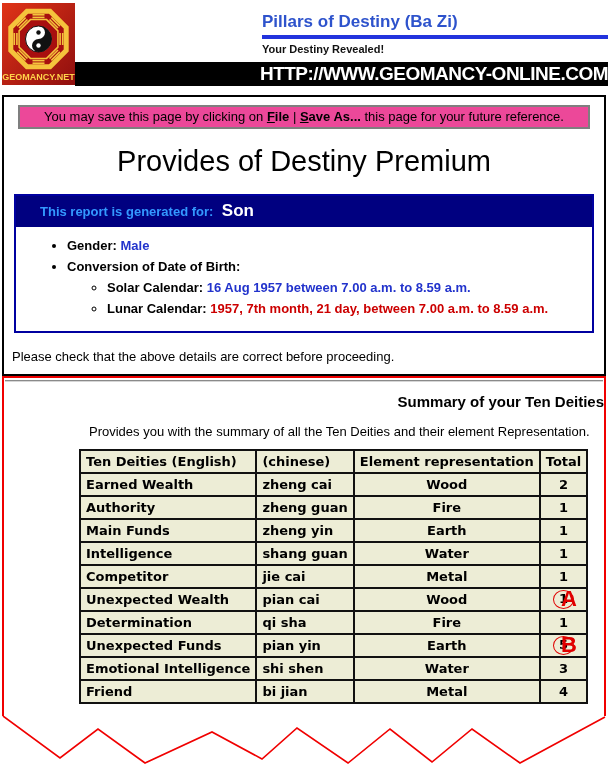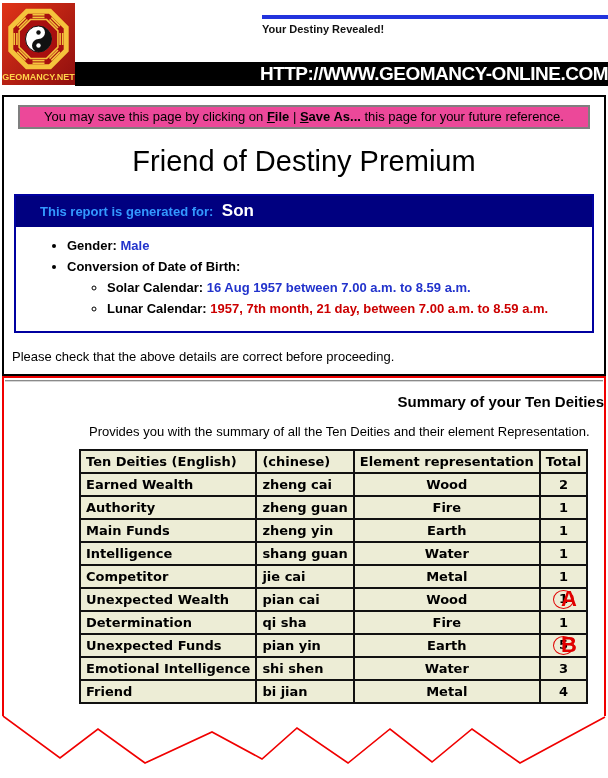--- a/index.html
+++ b/index.html
@@ -135,33 +135,34 @@
     </g>
     <circle cx="36.5" cy="36" r="13" fill="#fff" stroke="#111" stroke-width="1"></circle>
     <path d="M36.5,23 a13,13 0 0 1 0,26 a6.5,6.5 0 0 1 0,-13 a6.5,6.5 0 0 0 0,-13 z" fill="#111"></path>
     <circle cx="36.5" cy="29.5" r="2.2" fill="#111"></circle>
     <circle cx="36.5" cy="42.5" r="2.2" fill="#fff"></circle>
     <text x="36.5" y="77" text-anchor="middle" font-size="9" font-weight="bold" font-family="Liberation Sans, sans-serif" fill="#FFD24A">GEOMANCY.NET</text>
   </svg>
 
 
   <div class="product">
+    <span class="product-title">Pillars of Destiny (Ba Zi)</span>
     <div class="product-rule"></div>
     <span class="tagline">Your Destiny Revealed!</span>
   </div>
 
   <div class="url-bar">HTTP://WWW.GEOMANCY-ONLINE.COM</div>
 </div>
 
 <div class="black-box">
   <div class="save-bar">
     <span><span>You may save this page by clicking on </span><b><span class="u">F</span><span>ile</span></b><span> | </span><b><span class="u">S</span><span>ave As...</span></b><span> this page for your future reference.</span></span>
   </div>
 
-  <h1 class="page-title">Friend of Destiny Premium</h1>
+  <h1 class="page-title">Provides of Destiny Premium</h1>
 
   <div class="report-box">
     <div class="report-head">
       <span class="report-head-label">This report is generated for:</span>
       <span class="report-head-name">Son</span>
     </div>
     <div class="report-body">
       <ul>
         <li>
           <span>Gender:</span>

